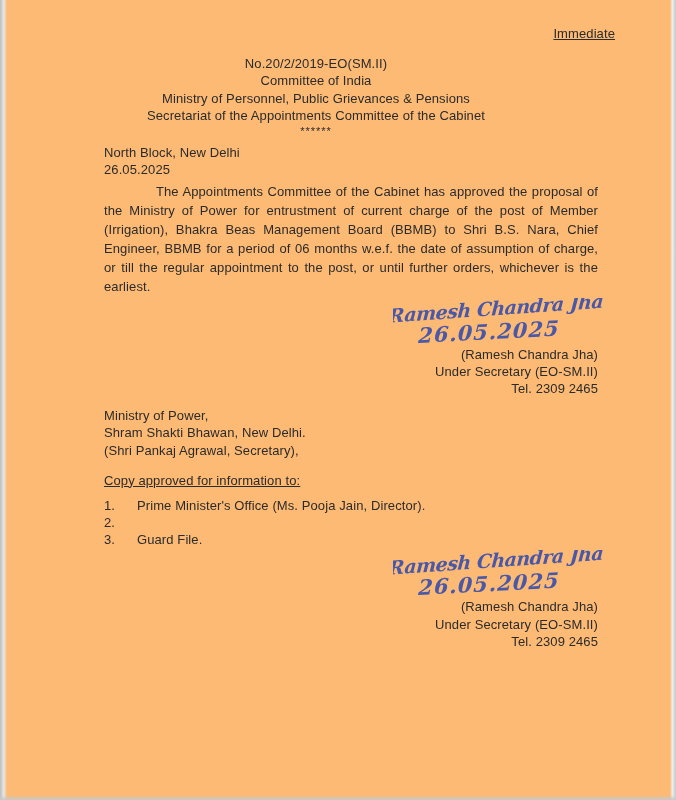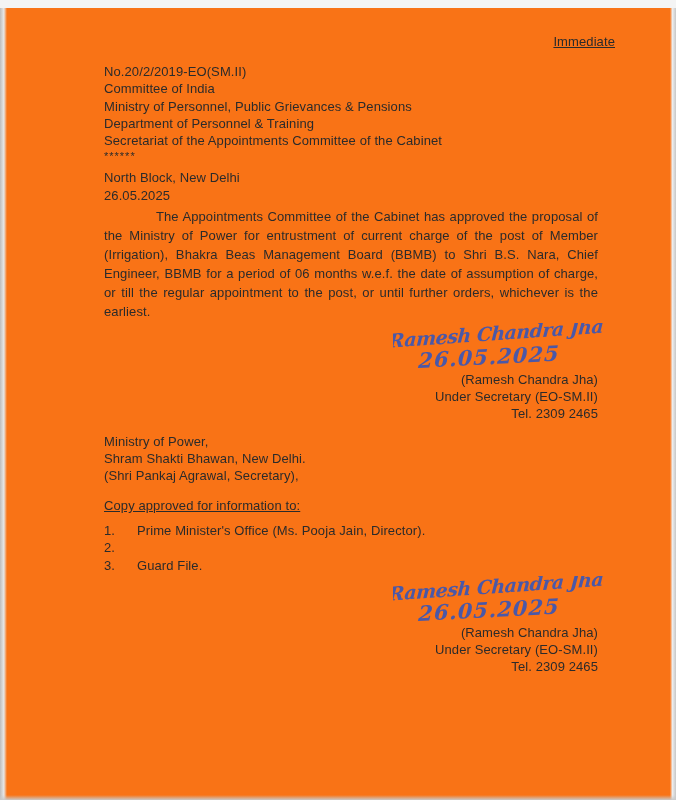--- a/index.html
+++ b/index.html
@@ -4,44 +4,43 @@
 <style>
   html, body { margin: 0; padding: 0; }
   body {
     width: 676px; height: 800px;
     background: #f4f4f4;
     font-family: "Liberation Sans", sans-serif;
     position: relative; overflow: hidden;
   }
   .page {
     position: absolute; inset: 0;
-    background: #f97316;
+    background: #fdba74;
     color: #2b2b2b;
-    margin-top: 8px;
   }
   .edge-left {
     position: absolute; left: 0; top: 0; bottom: 0; width: 7px;
     background: linear-gradient(to right, #bdbdbd, #e7e7e7 55%, rgba(255,255,255,0));
   }
   .edge-right {
     position: absolute; right: 0; top: 0; bottom: 0; width: 6px;
     background: linear-gradient(to left, #c6c6c6, #eeeeee 60%, rgba(255,255,255,0));
   }
   .edge-bottom {
     position: absolute; left: 0; right: 0; bottom: 0; height: 5px;
     background: linear-gradient(to top, #c9c9c9, rgba(255,255,255,0));
   }
   .content {
     position: absolute; left: 104px; right: 78px; top: 26px;
     font-size: 13px; letter-spacing: 0.1px;
   }
   .immediate-row { text-align: right; margin-right: -17px; line-height: 15px; }
   .underlined { text-decoration: underline; }
   .header-block {
-    width: 424px; text-align: left;
+    width: 424px; text-align: center;
     line-height: 17.3px; margin-top: 14px;
   }
   .stars-line { font-size: 11px; letter-spacing: 1px; line-height: 14px; }
   .place-date { line-height: 17.2px; margin-top: 6px; }
   .body-para {
     margin: 3px 0 0 0; text-align: justify; text-indent: 52px;
     line-height: 19px;
   }
   .sig-block { margin-top: 2px; text-align: right; line-height: 17.2px; }
   .scrawl { height: 48px; position: relative; }
@@ -69,21 +68,20 @@
   <div class="content">
 
     <div class="immediate-row">
       <span class="underlined">Immediate</span>
     </div>
 
     <div class="header-block">
       <div>No.20/2/2019-EO(SM.II)</div>
       <div>Committee of India</div>
       <div>Ministry of Personnel, Public Grievances &amp; Pensions</div>
-      <div>Department of Personnel &amp; Training</div>
       <div>Secretariat of the Appointments Committee of the Cabinet</div>
       <div class="stars-line">******</div>
     </div>
 
     <div class="place-date">
       <div>North Block, New Delhi</div>
       <div>26.05.2025</div>
     </div>
 
     <p class="body-para">The Appointments Committee of the Cabinet has approved the proposal of the Ministry of Power for entrustment of current charge of the post of Member (Irrigation), Bhakra Beas Management Board (BBMB) to Shri B.S. Nara, Chief Engineer, BBMB for a period of 06 months w.e.f. the date of assumption of charge, or till the regular appointment to the post, or until further orders, whichever is the earliest.</p>

